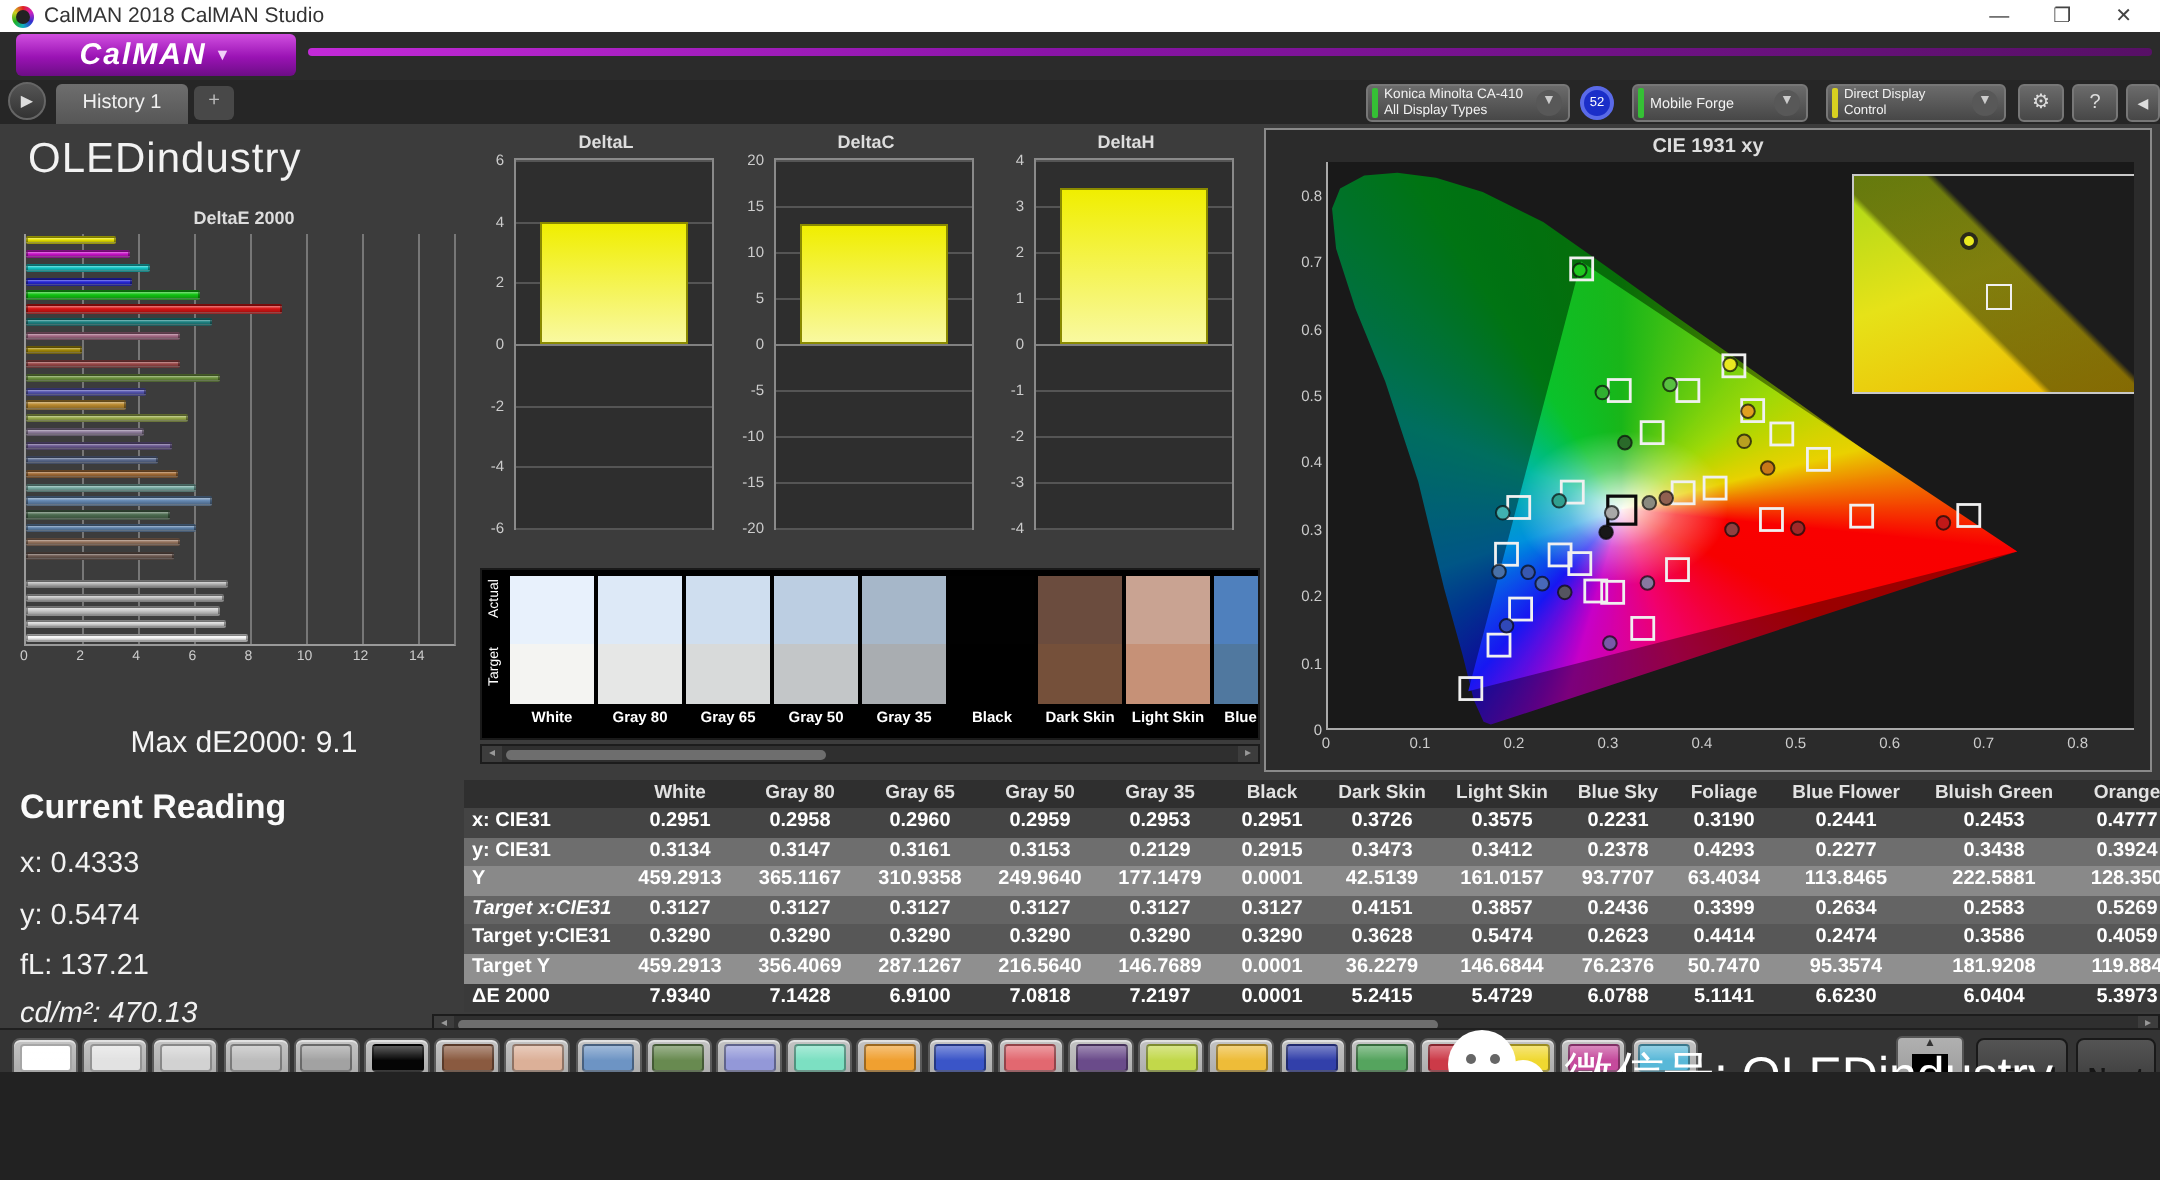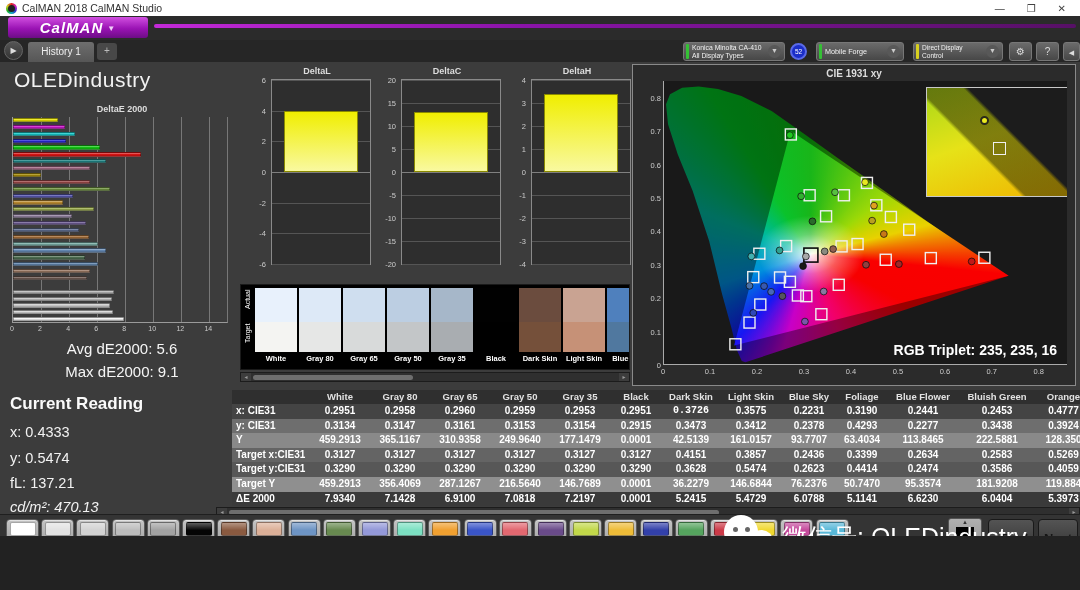--- a/index.html
+++ b/index.html
@@ -40,21 +40,21 @@
   .deplot{position:absolute;left:4px;top:13px;width:216px;height:206px;border-left:1px solid #9a9a9a;border-bottom:1px solid #9a9a9a;border-right:1px solid #777;}
   .degrid{position:absolute;top:0;width:1px;height:100%;background:#777;}
   .debar{position:absolute;left:0;border-radius:1px;border:1px solid rgba(0,0,0,.35);}
   .dexticks{position:absolute;left:4px;top:221px;width:216px;height:10px;}
   .dexticks span{position:absolute;transform:translateX(-50%);font-size:7px;color:#ccc;}
   .bigstat{left:8px;width:228px;text-align:center;font-size:15px;color:#f5f5f5;}
   .readhead{left:10px;top:394px;font-size:17px;font-weight:bold;color:#fafafa;}
   .readval{left:10px;font-size:14.5px;color:#f2f2f2;}
 
   
-  .mini{top:66px;width:120px;height:206px;position:absolute;margin-left:14px;}
+  .mini{top:66px;width:120px;height:206px;position:absolute;}
   .miniplot{position:absolute;left:14px;top:13px;width:100px;height:186px;background:#2e2e2e;border:1px solid #8a8a8a;}
   .mgrid{position:absolute;left:0;width:100%;height:1px;background:#555;}
   .mtick{position:absolute;transform:translateY(-50%);right:104px;font-size:7.5px;color:#ccc;width:16px;text-align:right;}
   .mbar{position:absolute;left:12%;width:76%;background:linear-gradient(#f0ee00,#f9f9a0);border:1px solid #8a8a00;}
 
   
   .swpanel{left:240px;top:284px;width:390px;height:86px;background:#000;border:1px solid #1a1a1a;overflow:hidden;}
   .swside{position:absolute;left:0;width:13px;color:#fff;font-size:7px;transform:rotate(-90deg);transform-origin:center;}
   .sw{position:absolute;top:3px;width:42px;height:78px;}
   .sw .a{height:34px;}
@@ -214,21 +214,20 @@
         <span style="left: 28.0519px;">2</span>
         <span style="left: 56.1039px;">4</span>
         <span style="left: 84.1558px;">6</span>
         <span style="left: 112.208px;">8</span>
         <span style="left: 140.26px;">10</span>
         <span style="left: 168.312px;">12</span>
         <span style="left: 196.364px;">14</span>
       </div>
   </div>
 
-  <div class="abs bigstat" style="top:340px;">Avg dE2000: 5.6</div>
   <div class="abs bigstat" style="top:363px;">Max dE2000: 9.1</div>
 
   <div class="abs readhead">Current Reading</div>
   <div class="abs readval" style="top:424px;">x: 0.4333</div>
   <div class="abs readval" style="top:450px;text-align:right;">y: 0.5474</div>
   <div class="abs readval" style="top:475px;">fL: 137.21</div>
   <div class="abs readval" style="top:499px;font-style:italic;">cd/m²: 470.13</div>
 
   <div class="mini" style="left:243px;">
     <div class="ch-title">DeltaL</div>
@@ -411,21 +410,20 @@
           <circle cx="107.10697674418606" cy="210.82823529411766" r="3.4" fill="#4868b8" stroke="rgba(10,10,10,.7)" stroke-width="1"></circle>
           <circle cx="118.38139534883722" cy="215.17176470588237" r="3.4" fill="#555560" stroke="rgba(10,10,10,.7)" stroke-width="1"></circle>
           <circle cx="159.72093023255815" cy="210.49411764705883" r="3.4" fill="#8878a0" stroke="rgba(10,10,10,.7)" stroke-width="1"></circle>
           <circle cx="89.25581395348837" cy="231.87764705882353" r="3.4" fill="#3048b8" stroke="rgba(10,10,10,.7)" stroke-width="1"></circle>
           <circle cx="140.93023255813955" cy="240.56470588235294" r="3.4" fill="#7858a8" stroke="rgba(10,10,10,.7)" stroke-width="1"></circle>
         </svg>
       <div class="cie-inset">
         <div class="ins-dot"></div>
         <div class="ins-sq"></div>
       </div>
-      <div class="rgbtext">RGB Triplet: 235, 235, 16</div>
     </div>
     <div class="cie-xt" id="cie-xticks" style="position:absolute;left:30px;top:302px;width:404px;height:10px;">
         <span style="left: 0px;">0</span>
         <span style="left: 46.9767px;">0.1</span>
         <span style="left: 93.9535px;">0.2</span>
         <span style="left: 140.93px;">0.3</span>
         <span style="left: 187.907px;">0.4</span>
         <span style="left: 234.884px;">0.5</span>
         <span style="left: 281.86px;">0.6</span>
         <span style="left: 328.837px;">0.7</span>
@@ -463,35 +461,35 @@
       </div>
     <div id="tbl-body">
         <div class="trow" style="background: rgb(68, 68, 68);">
           <div class="tcell tlabel" style="width: 78px;">x: CIE31</div>
           <div class="tcell" style="width: 60px;">0.2951</div>
           <div class="tcell" style="width: 60px;">0.2958</div>
           <div class="tcell" style="width: 60px;">0.2960</div>
           <div class="tcell" style="width: 60px;">0.2959</div>
           <div class="tcell" style="width: 60px;">0.2953</div>
           <div class="tcell" style="width: 52px;">0.2951</div>
-          <div class="tcell" style="width: 58px; font-family: Liberation Mono, monospace;">0.3726</div>
+          <div class="tcell" style="width: 58px;">0.3726</div>
           <div class="tcell" style="width: 62px;">0.3575</div>
           <div class="tcell" style="width: 54px;">0.2231</div>
           <div class="tcell" style="width: 52px;">0.3190</div>
           <div class="tcell" style="width: 70px;">0.2441</div>
           <div class="tcell" style="width: 78px;">0.2453</div>
           <div class="tcell" style="width: 55px;">0.4777</div>
         </div>
         <div class="trow" style="background: rgb(110, 110, 110);">
           <div class="tcell tlabel" style="width: 78px;">y: CIE31</div>
           <div class="tcell" style="width: 60px;">0.3134</div>
           <div class="tcell" style="width: 60px;">0.3147</div>
           <div class="tcell" style="width: 60px;">0.3161</div>
           <div class="tcell" style="width: 60px;">0.3153</div>
-          <div class="tcell" style="width: 60px;">0.3154</div>
+          <div class="tcell" style="width: 60px;">0.2129</div>
           <div class="tcell" style="width: 52px;">0.2915</div>
           <div class="tcell" style="width: 58px;">0.3473</div>
           <div class="tcell" style="width: 62px;">0.3412</div>
           <div class="tcell" style="width: 54px;">0.2378</div>
           <div class="tcell" style="width: 52px;">0.4293</div>
           <div class="tcell" style="width: 70px;">0.2277</div>
           <div class="tcell" style="width: 78px;">0.3438</div>
           <div class="tcell" style="width: 55px;">0.3924</div>
         </div>
         <div class="trow" style="background: rgb(137, 137, 137);">
@@ -504,21 +502,21 @@
           <div class="tcell" style="width: 52px;">0.0001</div>
           <div class="tcell" style="width: 58px;">42.5139</div>
           <div class="tcell" style="width: 62px;">161.0157</div>
           <div class="tcell" style="width: 54px;">93.7707</div>
           <div class="tcell" style="width: 52px;">63.4034</div>
           <div class="tcell" style="width: 70px;">113.8465</div>
           <div class="tcell" style="width: 78px;">222.5881</div>
           <div class="tcell" style="width: 55px;">128.350</div>
         </div>
         <div class="trow" style="background: rgb(100, 100, 100);">
-          <div class="tcell tlabel" style="width: 78px;">Target x:CIE31</div>
+          <div class="tcell tlabel" style="width: 78px; font-style: italic;">Target x:CIE31</div>
           <div class="tcell" style="width: 60px;">0.3127</div>
           <div class="tcell" style="width: 60px;">0.3127</div>
           <div class="tcell" style="width: 60px;">0.3127</div>
           <div class="tcell" style="width: 60px;">0.3127</div>
           <div class="tcell" style="width: 60px;">0.3127</div>
           <div class="tcell" style="width: 52px;">0.3127</div>
           <div class="tcell" style="width: 58px;">0.4151</div>
           <div class="tcell" style="width: 62px;">0.3857</div>
           <div class="tcell" style="width: 54px;">0.2436</div>
           <div class="tcell" style="width: 52px;">0.3399</div>

